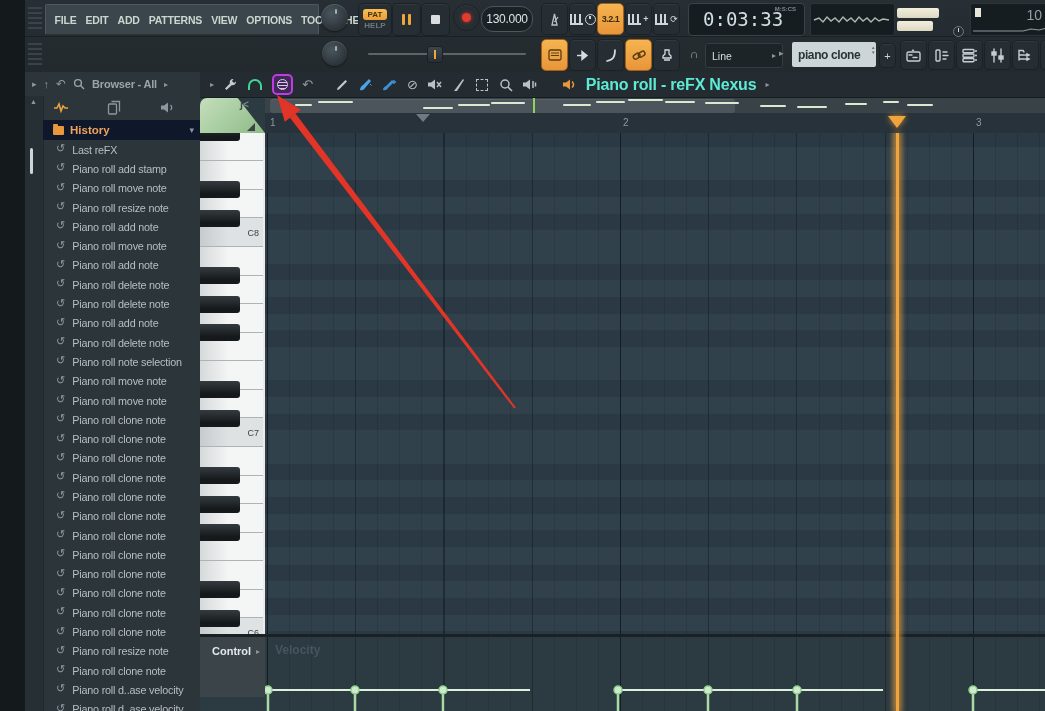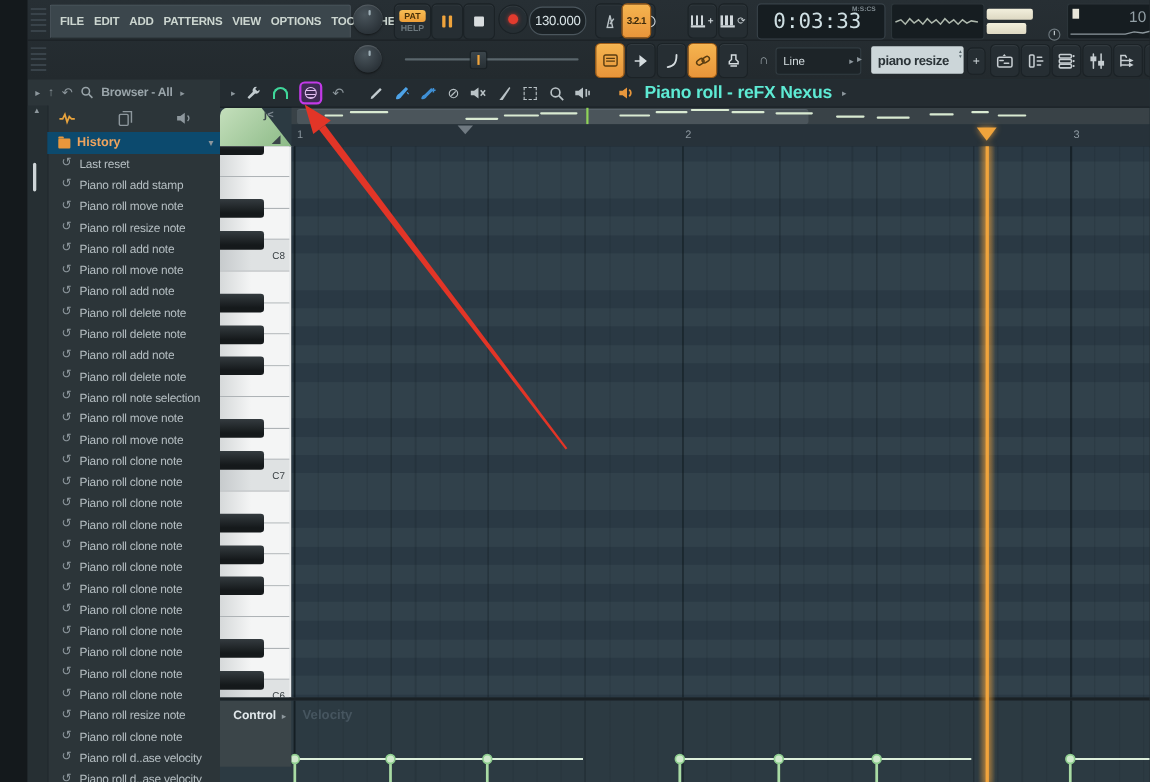--- a/index.html
+++ b/index.html
@@ -47,21 +47,21 @@
   .winbtn{top:40px;width:25px;height:28px;}
   .winbtn svg{stroke:#c7ced2;fill:none;stroke-width:1.4;stroke-linecap:round;}
   .arr{color:#8d979d;}
   
   .browser{left:0;top:72px;width:175px;height:639px;background:#2c3539;border-right:1px solid #141a1e;}
   .bstrip{left:0;top:24px;width:18px;height:615px;background:#262f33;border-right:1px solid #222a2e;}
   .bthumb{left:5px;top:52px;width:3px;height:26px;background:#ced5d8;border-radius:2px;}
   .bhead{left:0;top:0;width:175px;height:24px;display:flex;align-items:center;gap:7px;padding-left:7px;box-sizing:border-box;color:#99a4a9;font-size:11px;}
   .bhead .ttl{font-size:11px;color:#9aa5aa;font-weight:bold;letter-spacing:-.2px;}
   .btabs{left:18px;top:24px;width:157px;height:24px;}
-  .histhead{left:18px;top:48px;width:157px;height:20px;background:#0c4a6e;display:flex;align-items:center;gap:6px;padding-left:10px;box-sizing:border-box;}
+  .histhead{left:18px;top:48px;width:157px;height:20px;background:#0f172a;display:flex;align-items:center;gap:6px;padding-left:10px;box-sizing:border-box;}
   .histhead .lbl{color:#eda35e;font-size:11.5px;font-weight:bold;}
   .histhead .dd{position:absolute;right:6px;color:#8d979d;font-size:9px;}
   .histlist{left:18px;top:68px;width:157px;height:571px;overflow:hidden;}
   .hist-row{display:flex;align-items:center;height:19.3px;padding-left:13px;gap:7px;}
   .hist-ico{color:#8d979d;font-size:11px;line-height:11px;transform:translateY(-1px);}
   .hist-txt{color:#b6bfc3;font-size:10.8px;white-space:nowrap;letter-spacing:-.2px;}
   .folder{width:11px;height:9px;background:#e8973c;border-radius:1px;position:relative;}
   .folder:before{content:"";position:absolute;left:0;top:-2px;width:5px;height:2px;background:#e8973c;border-radius:1px 1px 0 0;}
   
   .pr{left:175px;top:72px;width:870px;height:639px;background:#2c3a42;}
@@ -165,21 +165,21 @@
     <svg class="mini" width="13" height="13" viewBox="0 0 13 13">
         <path d="M4 12 6.5 1 9 12z M6.5 9 10 4" stroke="#b9c2c6" fill="none" stroke-width="1.3"></path>
       </svg>
   </div>
   <div class="abs tbtn" style="left:544px;top:3px;width:25px;height:30px;">
     <span style="display:flex;gap:2px;align-items:center;">
         <span class="minipiano"></span>
         <span class="miniclock"></span>
       </span>
   </div>
-  <div class="abs tbtn orange" style="left:540px;top:3px;width:25px;height:30px;">
+  <div class="abs tbtn orange" style="left:572px;top:3px;width:25px;height:30px;">
     <span class="precount">3.2.1</span>
   </div>
   <div class="abs tbtn" style="left:600px;top:3px;width:25px;height:30px;">
     <span style="display:flex;gap:2px;align-items:center;color:#cfd6da;font-size:9px;font-weight:bold;"><span class="minipiano"></span>+</span>
   </div>
   <div class="abs tbtn" style="left:628px;top:3px;width:25px;height:30px;">
     <span style="display:flex;gap:2px;align-items:center;color:#cfd6da;font-size:9px;"><span class="minipiano"></span>⟳</span>
   </div>
 
   <div class="abs timedisp">
@@ -232,21 +232,21 @@
       </svg>
   </div>
 
   <span class="abs" style="left:665px;top:47px;color:#9aa4aa;font-size:12px;font-weight:bold;">∩</span>
   <div class="abs ddl" style="left:680px;top:43px;width:64px;height:23px;">
     <span>Line</span>
     <span class="arr" style="font-size:8px;">▸</span>
   </div>
   <span class="abs arr" style="left:754px;top:48px;font-size:9px;">▸</span>
   <div class="abs patfield">
-    <span>piano resize</span>
+    <span>piano clone</span>
     <span class="spin">▴<br>▾</span>
   </div>
   <div class="abs tbtn" style="left:854px;top:43px;width:15px;height:23px;color:#cfd6da;font-size:11px;">
       <span>+</span>
     </div>
 
   <div class="abs tbtn winbtn" style="left:875px;">
     <svg class="mini" width="17" height="15" viewBox="0 0 17 15">
         <path d="M8 1l1.5 2h-3z" fill="#c7ced2" stroke="none"></path>
         <rect x="2" y="4" width="13" height="9" rx="1.5"></rect>
@@ -316,21 +316,21 @@
         </svg>
     </div>
     <div class="abs histhead">
       <span class="folder"></span>
       <span class="lbl">History</span>
       <span class="dd">▾</span>
     </div>
     <div class="abs histlist">
         <div class="hist-row">
           <span class="hist-ico">↺</span>
-          <span class="hist-txt">Last reset</span>
+          <span class="hist-txt">Last reFX</span>
         </div>
         <div class="hist-row">
           <span class="hist-ico">↺</span>
           <span class="hist-txt">Piano roll add stamp</span>
         </div>
         <div class="hist-row">
           <span class="hist-ico">↺</span>
           <span class="hist-txt">Piano roll move note</span>
         </div>
         <div class="hist-row">

